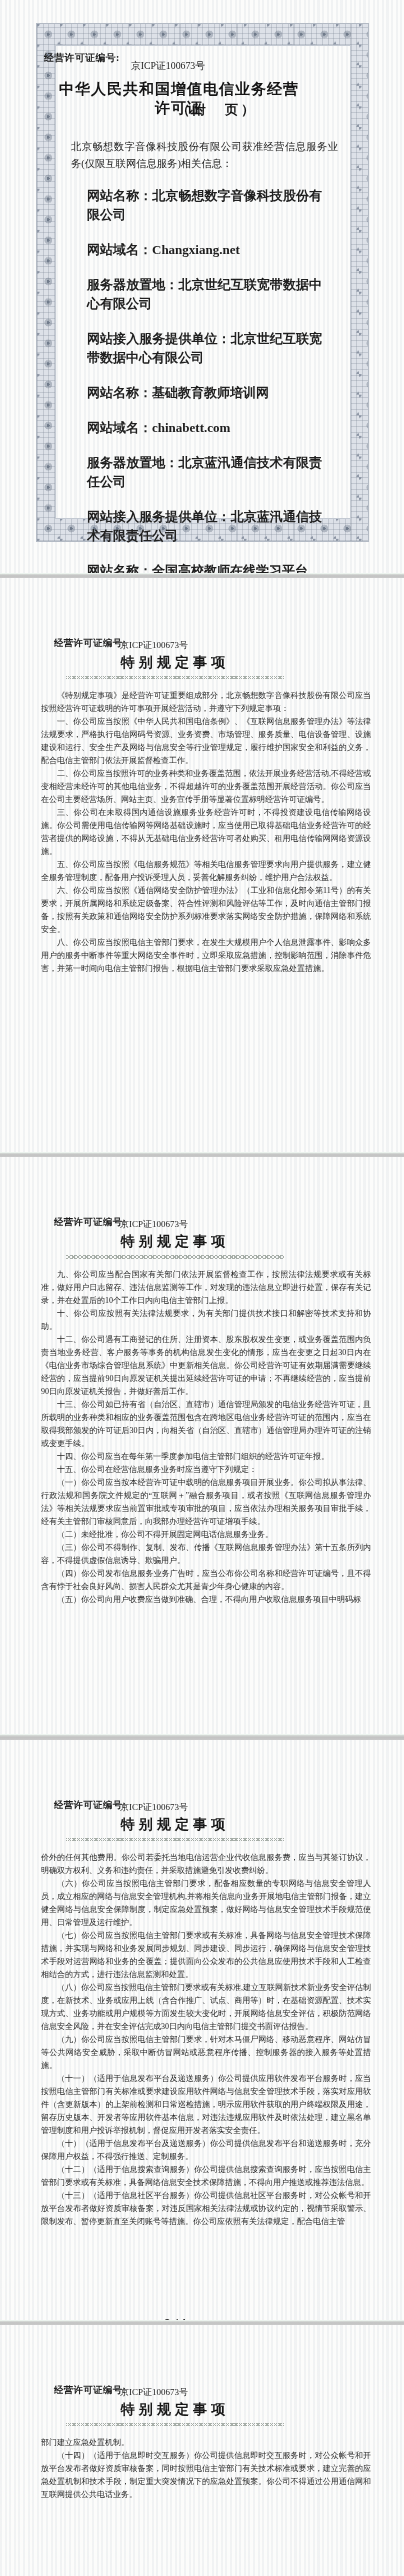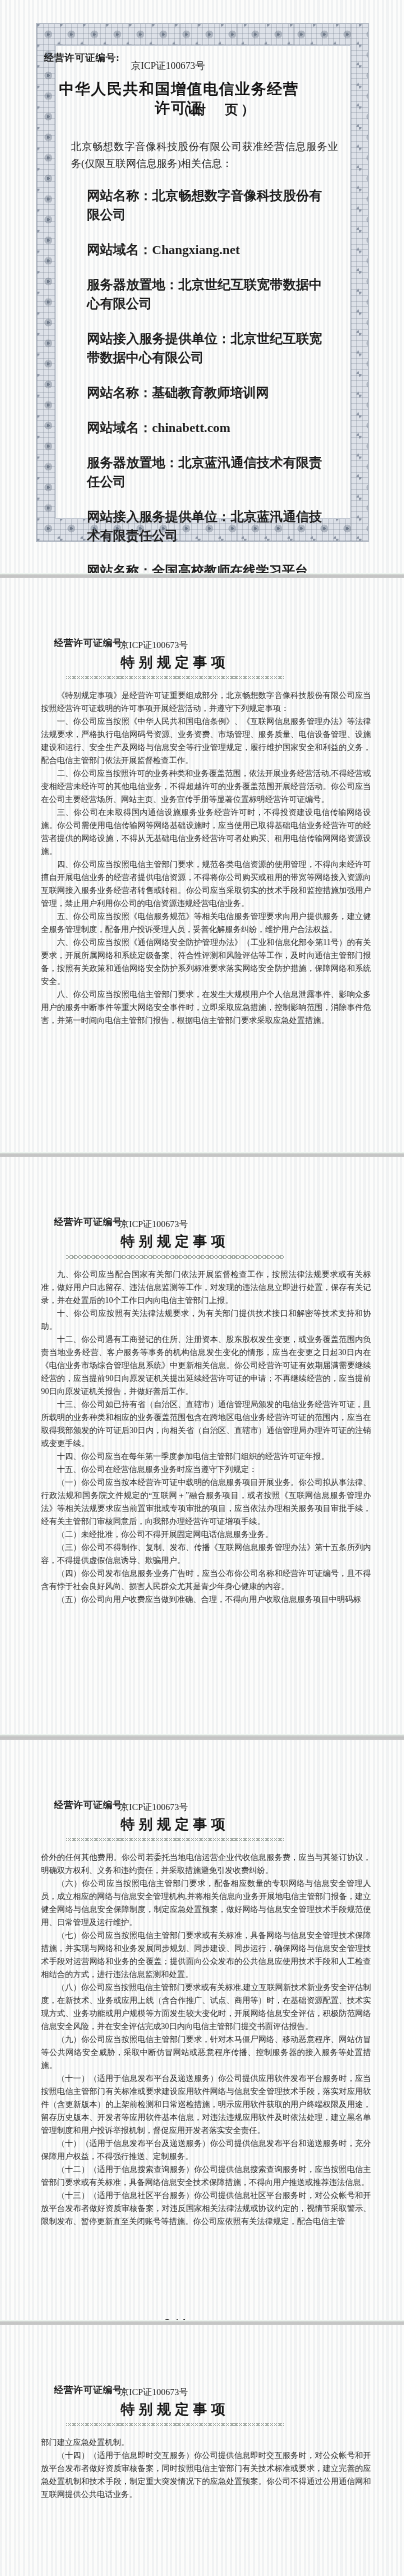--- a/index.html
+++ b/index.html
@@ -94,21 +94,20 @@
       <div class="prov-title-wrap">
         <div class="prov-title">特别规定事项</div>
         <div class="zigzag"></div>
       </div>
     </div>
     <div class="prov-body">
       <p>《特别规定事项》是经营许可证重要组成部分，北京畅想数字音像科技股份有限公司应当按照经营许可证载明的许可事项开展经营活动，并遵守下列规定事项：</p>
       <p>一、你公司应当按照《中华人民共和国电信条例》、《互联网信息服务管理办法》等法律法规要求，严格执行电信网码号资源、业务资费、市场管理、服务质量、电信设备管理、设施建设和运行、安全生产及网络与信息安全等行业管理规定，履行维护国家安全和利益的义务，配合电信主管部门依法开展监督检查工作。</p>
       <p>二、你公司应当按照许可的业务种类和业务覆盖范围，依法开展业务经营活动,不得经营或变相经营未经许可的其他电信业务，不得超越许可的业务覆盖范围开展经营活动。你公司应当在公司主要经营场所、网站主页、业务宣传手册等显著位置标明经营许可证编号。</p>
       <p>三、你公司在未取得国内通信设施服务业务经营许可时，不得投资建设电信传输网络设施。你公司需使用电信传输网等网络基础设施时，应当使用已取得基础电信业务经营许可的经营者提供的网络设施，不得从无基础电信业务经营许可者处购买、租用电信传输网网络资源设施。</p>
-      <p>四、你公司应当按照电信主管部门要求，规范各类电信资源的使用管理，不得向未经许可擅自开展电信业务的经营者提供电信资源，不得将你公司购买或租用的带宽等网络接入资源向互联网接入服务业务经营者转售或转租。你公司应当采取切实的技术手段和监控措施加强用户管理，禁止用户利用你公司的电信资源违规经营电信业务。</p>
       <p>五、你公司应当按照《电信服务规范》等相关电信服务管理要求向用户提供服务，建立健全服务管理制度，配备用户投诉受理人员，妥善化解服务纠纷，维护用户合法权益。</p>
       <p>六、你公司应当按照《通信网络安全防护管理办法》（工业和信息化部令第11号）的有关要求，开展所属网络和系统定级备案、符合性评测和风险评估等工作，及时向通信主管部门报备，按照有关政策和通信网络安全防护系列标准要求落实网络安全防护措施，保障网络和系统安全。</p>
       <p>八、你公司应当按照电信主管部门要求，在发生大规模用户个人信息泄露事件、影响众多用户的服务中断事件等重大网络安全事件时，立即采取应急措施，控制影响范围，消除事件危害，并第一时间向电信主管部门报告，根据电信主管部门要求采取应急处置措施。</p>
     </div>
     <div class="page-num pn-a">1/4</div>
   </section>
 
   <div class="gap"></div>
 
   <section class="page pg3">

